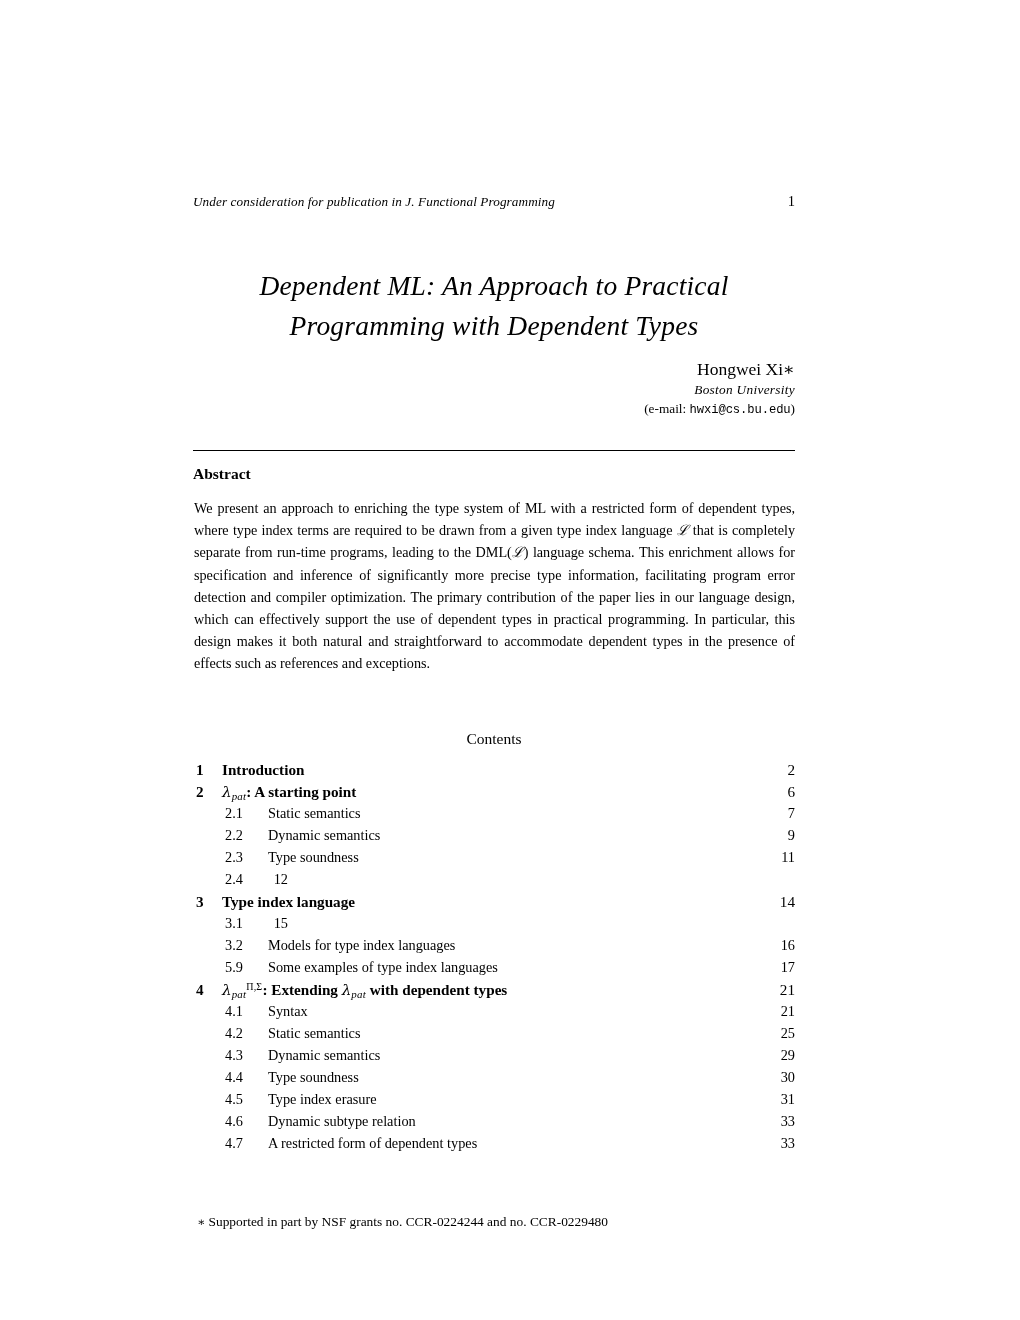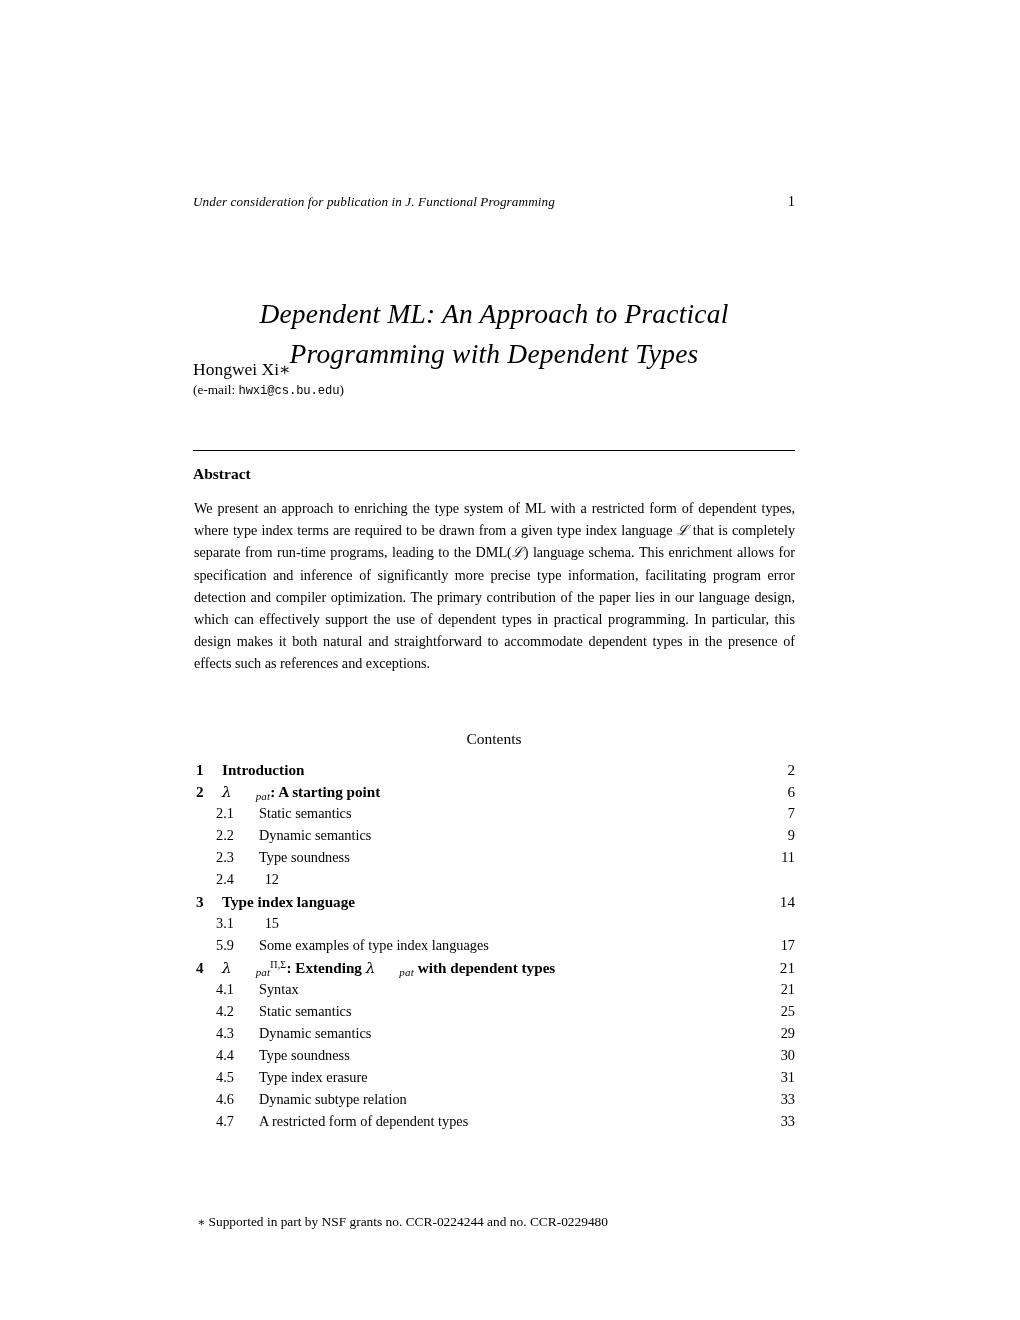--- a/index.html
+++ b/index.html
@@ -45,30 +45,29 @@
   .title {
     position: absolute;
     left: 193px;
     top: 266px;
     width: 602px;
     text-align: center;
     font-style: italic;
     font-size: 27.5px;
     line-height: 40px;
     letter-spacing: .2px;
-    margin-top: 28px;
   }
 
   
   .authorblock {
     position: absolute;
     left: 193px;
     top: 358px;
     width: 602px;
-    text-align: left;
+    text-align: right;
   }
   .author-name {
     font-size: 17.5px;
     line-height: 22px;
   }
   .author-affil {
     font-size: 13.3px;
     font-style: italic;
     line-height: 19px;
     letter-spacing: .3px;
@@ -148,37 +147,36 @@
   }
   .toc-row.sub {
     font-weight: normal;
     font-size: 14.3px;
   }
   .toc-num {
     flex: 0 0 auto;
     text-align: left;
   }
   .toc-row.sec .toc-num { width: 26px; margin-left: 3px; }
-  .toc-row.sub .toc-num { width: 43px; margin-left: 23px; }
+  .toc-row.sub .toc-num { width: 43px; margin-left: 32px; }
   .toc-label { flex: 1 1 auto; white-space: nowrap; }
   .toc-page {
     flex: 0 0 auto;
     text-align: right;
     font-weight: normal;
     min-width: 20px;
   }
 
   
   .lam { font-style: italic; font-family: "DejaVu Serif", serif; }
   .msub {
     font-style: italic;
     font-size: 0.72em;
     vertical-align: -0.28em;
     letter-spacing: .2px;
-    margin-left: 24px;
   }
   .msup {
     font-size: 0.66em;
     vertical-align: 0.48em;
     letter-spacing: .2px;
   }
   .nobold { font-weight: normal; }
 
   
   .footnote {
@@ -202,20 +200,21 @@
     <span class="folio">1</span>
   </div>
 
   <div class="title">
     <div>Dependent ML: An Approach to Practical</div>
     <div>Programming with Dependent Types</div>
   </div>
 
   <div class="authorblock">
     <div class="author-name"><span>Hongwei Xi</span><span>∗</span></div>
+    <div class="author-affil">Boston University</div>
     <div class="author-email"><span>(</span><span class="lbl">e-mail:</span>&nbsp;<span class="addr">hwxi@cs.bu.edu</span><span>)</span></div>
   </div>
 
   <div class="rule"></div>
 
   <div class="abstract-head">Abstract</div>
   <div class="abstract-body"><span>We present an approach to enriching the type system of ML with a restricted form of dependent types, where type index terms are required to be drawn from a given type index language </span><span class="cal">ℒ</span><span> that is completely separate from run-time programs, leading to the DML(</span><span class="cal">ℒ</span><span>) language schema. This enrichment allows for specification and inference of significantly more precise type information, facilitating program error detection and compiler optimization. The primary contribution of the paper lies in our language design, which can effectively support the use of dependent types in practical programming. In particular, this design makes it both natural and straightforward to accommodate dependent types in the presence of effects such as references and exceptions.</span></div>
 
   <div class="contents-head">Contents</div>
 
@@ -260,20 +259,25 @@
       <span class="toc-num">3</span>
       <span class="toc-label">Type index language</span>
       <span class="toc-page">14</span>
     </div>
 
     <div class="toc-row sub">
       <span class="toc-num">3.1</span>
       <span class="toc-page">15</span>
     </div>
 
+    <div class="toc-row sub">
+      <span class="toc-num">3.2</span>
+      <span class="toc-label">Models for type index languages</span>
+      <span class="toc-page">16</span>
+    </div>
 
     <div class="toc-row sub">
       <span class="toc-num">5.9</span>
       <span class="toc-label">Some examples of type index languages</span>
       <span class="toc-page">17</span>
     </div>
 
     <div class="toc-row sec">
       <span class="toc-num">4</span>
       <span class="toc-label"><span class="lam nobold">λ</span><span class="msub nobold">pat</span><span class="msup nobold">Π,Σ</span><span>: Extending </span><span class="lam nobold">λ</span><span class="msub nobold">pat</span><span> with dependent types</span></span>

